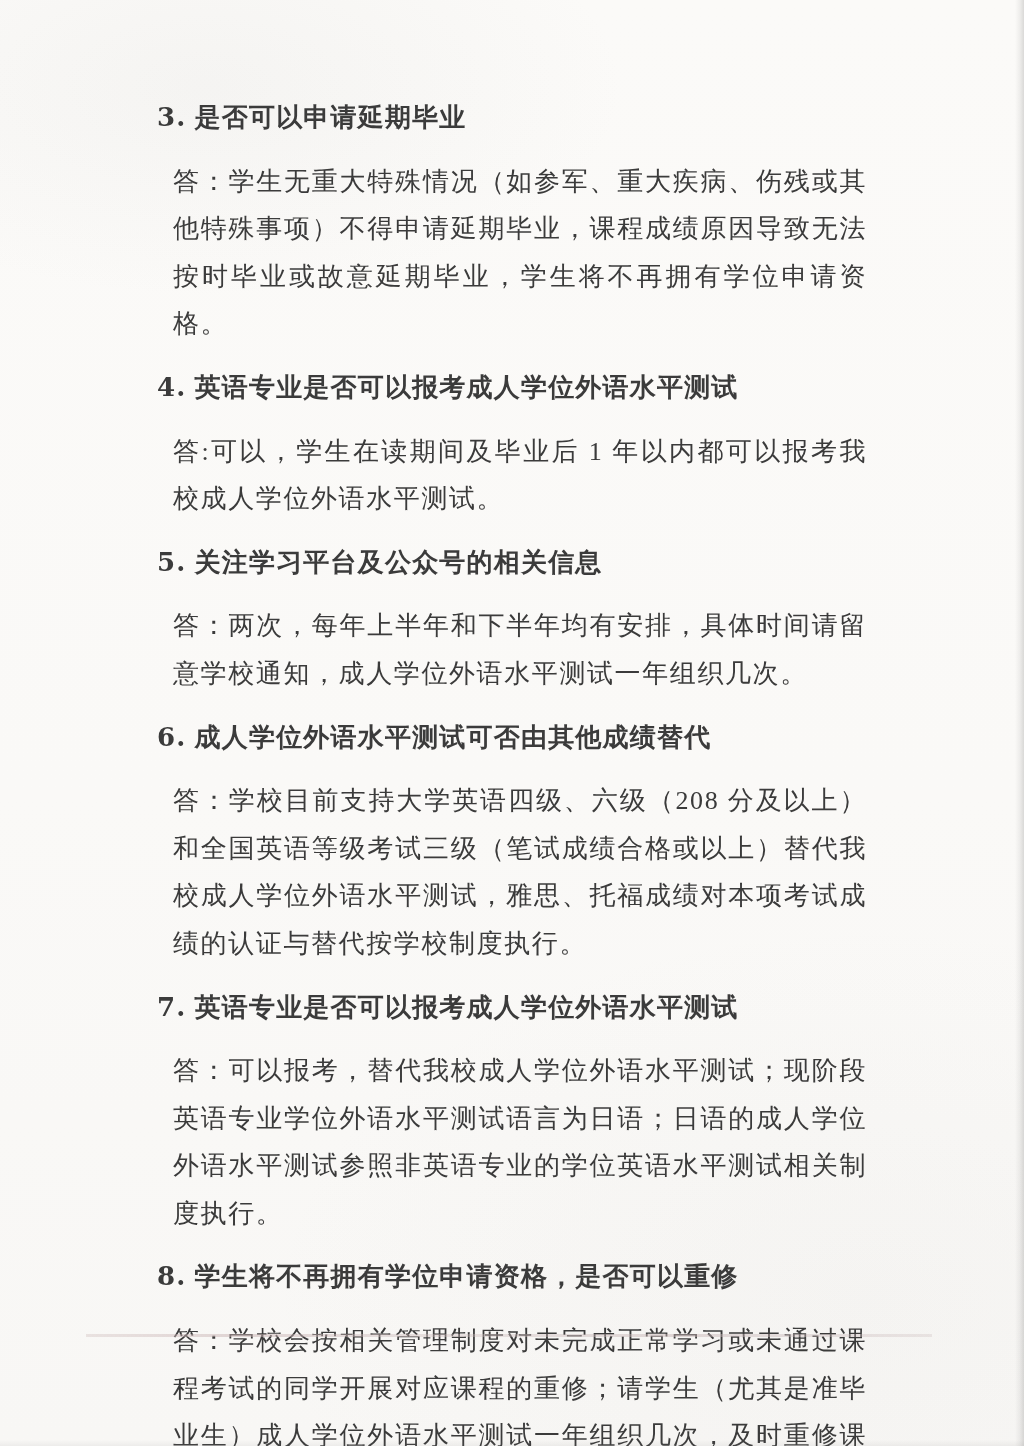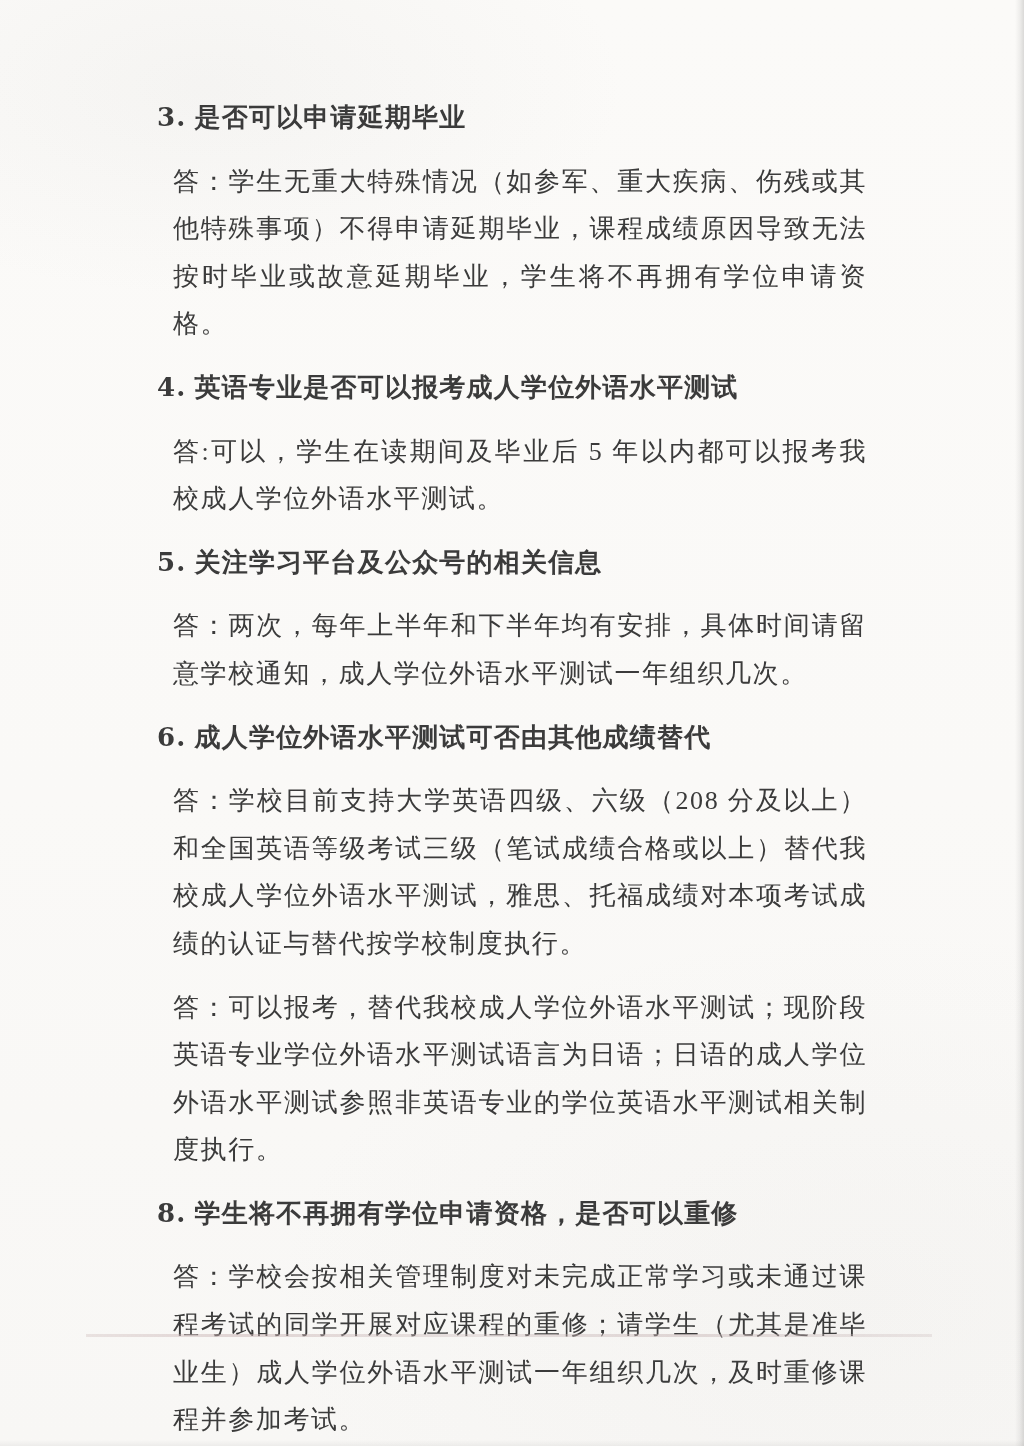--- a/index.html
+++ b/index.html
@@ -94,34 +94,35 @@
 <div class="page">
   <div class="content">
 
     <section class="qa">
       <h2 class="q"><span class="qnum">3.</span><span class="qtext">是否可以申请延期毕业</span></h2>
       <p class="a">答：学生无重大特殊情况（如参军、重大疾病、伤残或其他特殊事项）不得申请延期毕业，课程成绩原因导致无法按时毕业或故意延期毕业，学生将不再拥有学位申请资格。</p>
     </section>
 
     <section class="qa">
       <h2 class="q"><span class="qnum">4.</span><span class="qtext">英语专业是否可以报考成人学位外语水平测试</span></h2>
-      <p class="a">答:可以，学生在读期间及毕业后 5 年以内都可以报考我校成人学位外语水平测试。</p>
+      <p class="a">答:可以，学生在读期间及毕业后 1 年以内都可以报考我校成人学位外语水平测试。</p>
     </section>
 
     <section class="qa">
       <h2 class="q"><span class="qnum">5.</span><span class="qtext">关注学习平台及公众号的相关信息</span></h2>
       <p class="a">答：两次，每年上半年和下半年均有安排，具体时间请留意学校通知，成人学位外语水平测试一年组织几次。</p>
     </section>
 
     <section class="qa">
       <h2 class="q"><span class="qnum">6.</span><span class="qtext">成人学位外语水平测试可否由其他成绩替代</span></h2>
       <p class="a">答：学校目前支持大学英语四级、六级（208 分及以上）和全国英语等级考试三级（笔试成绩合格或以上）替代我校成人学位外语水平测试，雅思、托福成绩对本项考试成绩的认证与替代按学校制度执行。</p>
     </section>
 
     <section class="qa">
+      <h2 class="q"><span class="qnum">7.</span><span class="qtext">英语专业是否可以报考成人学位外语水平测试</span></h2>
       <p class="a">答：可以报考，替代我校成人学位外语水平测试；现阶段英语专业学位外语水平测试语言为日语；日语的成人学位外语水平测试参照非英语专业的学位英语水平测试相关制度执行。</p>
     </section>
 
     <section class="qa">
       <h2 class="q"><span class="qnum">8.</span><span class="qtext">学生将不再拥有学位申请资格，是否可以重修</span></h2>
       <p class="a">答：学校会按相关管理制度对未完成正常学习或未通过课程考试的同学开展对应课程的重修；请学生（尤其是准毕业生）成人学位外语水平测试一年组织几次，及时重修课程并参加考试。</p>
     </section>
 
   </div>
 

